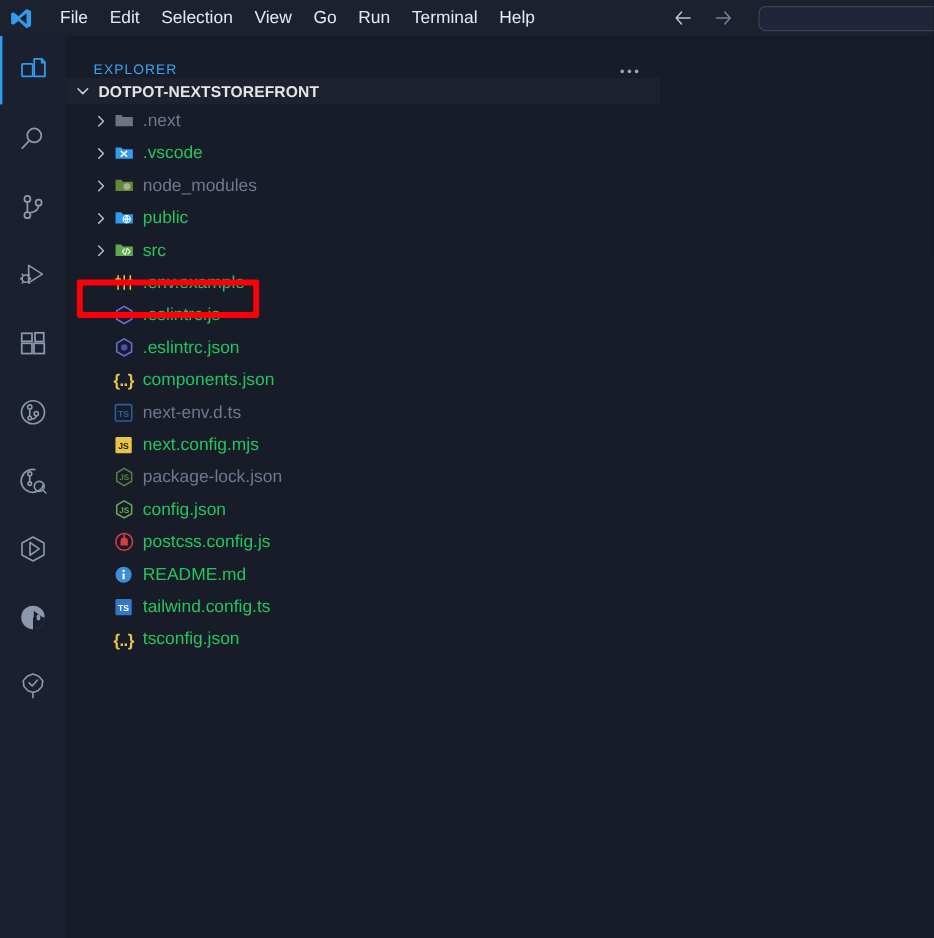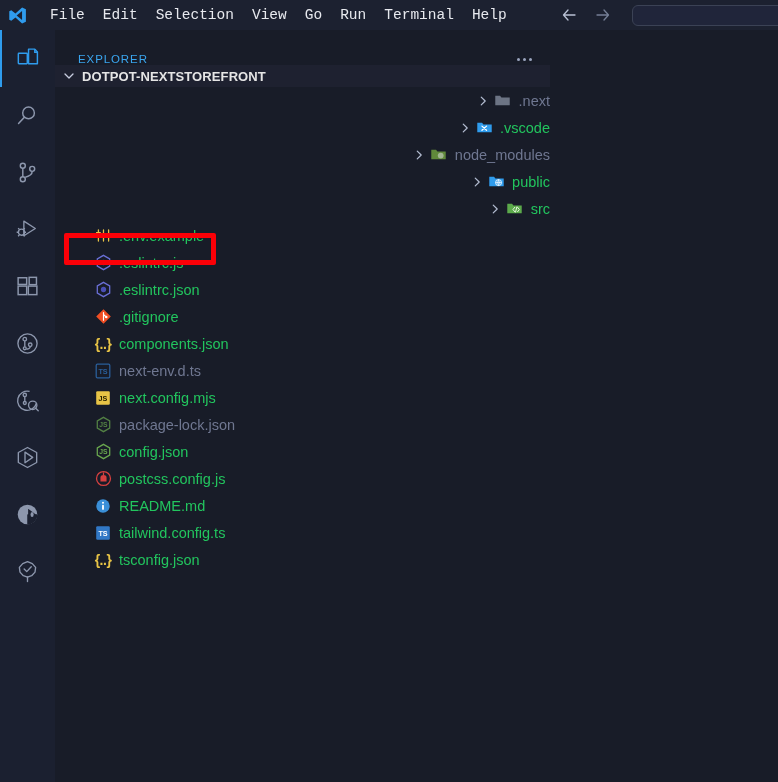--- a/index.html
+++ b/index.html
@@ -22,21 +22,20 @@
 
   
   .titlebar {
     position: absolute;
     top: 0; left: 0;
     width: 778px;
     height: 30px;
     background: #1c2130;
     display: flex;
     align-items: center;
-    font-family: Liberation Mono, monospace;
   }
   .vscode-logo {
     width: 34px;
     height: 30px;
     display: flex;
     align-items: center;
     justify-content: center;
     flex: 0 0 auto;
   }
   .menu-bar {
@@ -183,21 +182,21 @@
     color: #22c55e;
     font-size: 14.5px;
     margin-left: 5px;
     white-space: nowrap;
   }
   .tree-row.dimmed .fname { color: #6d7governing; }
   .tree-row.dimmed .fname { color: #6f7791; }
   .tree-row.dimmed .ficon { opacity: 0.72; }
 
   
-  .indent-1 { padding-left: 20px; justify-content: flex-end; }
+  .indent-1 { padding-left: 20px; }
   .indent-file { padding-left: 37px; }
 
   
   .editor-area {
     position: absolute;
     top: 30px; left: 550px;
     width: 228px;
     height: 752px;
     background: #181c28;
   }
@@ -470,30 +469,20 @@
       <div class="tree-row indent-file">
         <span class="ficon">
           <svg width="17" height="17" viewBox="0 0 20 20">
             <path d="M10 1.6 L17.3 5.8 V14.2 L10 18.4 L2.7 14.2 V5.8 Z" fill="none" stroke="#6b70d8" stroke-width="1.5"></path>
             <circle cx="10" cy="10" r="3.1" fill="#4a4fb5"></circle>
           </svg>
         </span>
         <span class="fname">.eslintrc.json</span>
       </div>
 
-      <div class="tree-row indent-file">
-        <span class="ficon">
-          <svg width="17" height="17" viewBox="0 0 20 20">
-            <path d="M10 1.4 L18.6 10 L10 18.6 L1.4 10 Z" fill="#f04e23"></path>
-            <path d="M10 5.4 V14.4 M10 7.6 L13 10.4" stroke="#fff" stroke-width="1.4" stroke-linecap="round" fill="none"></path>
-            <circle cx="13.2" cy="10.6" r="1.5" fill="#fff"></circle>
-          </svg>
-        </span>
-        <span class="fname">.gitignore</span>
-      </div>
 
       <div class="tree-row indent-file">
         <span class="ficon">
           <span class="braces">{..}</span>
         </span>
         <span class="fname">components.json</span>
       </div>
 
       <div class="tree-row indent-file dimmed">
         <span class="ficon">

